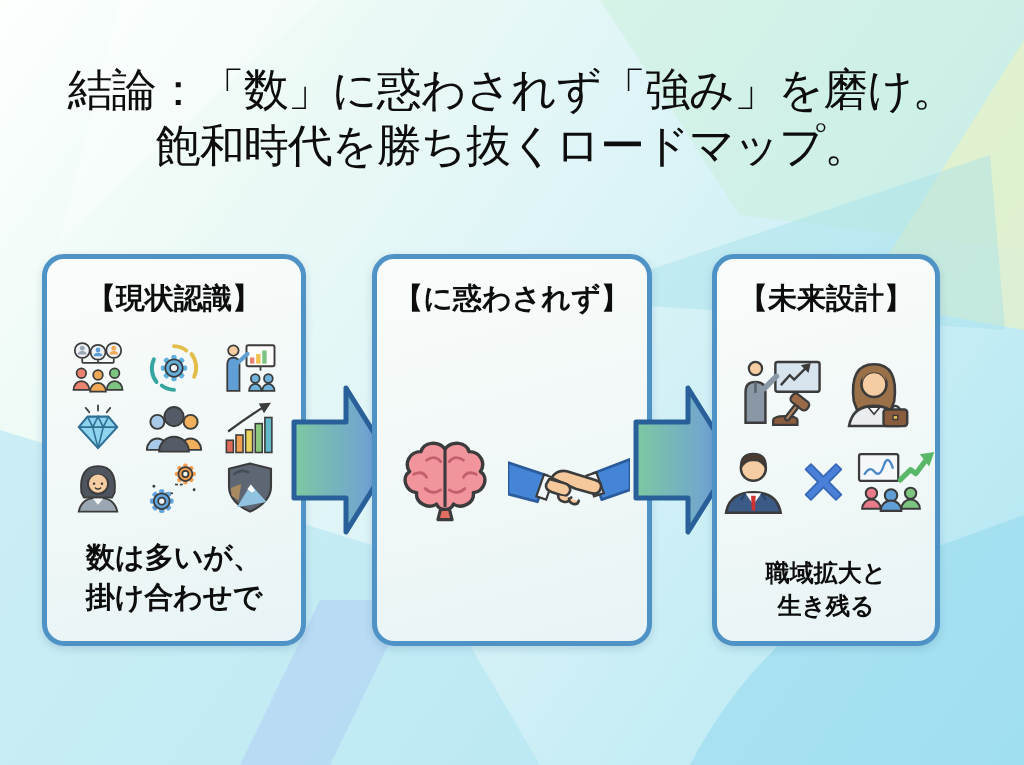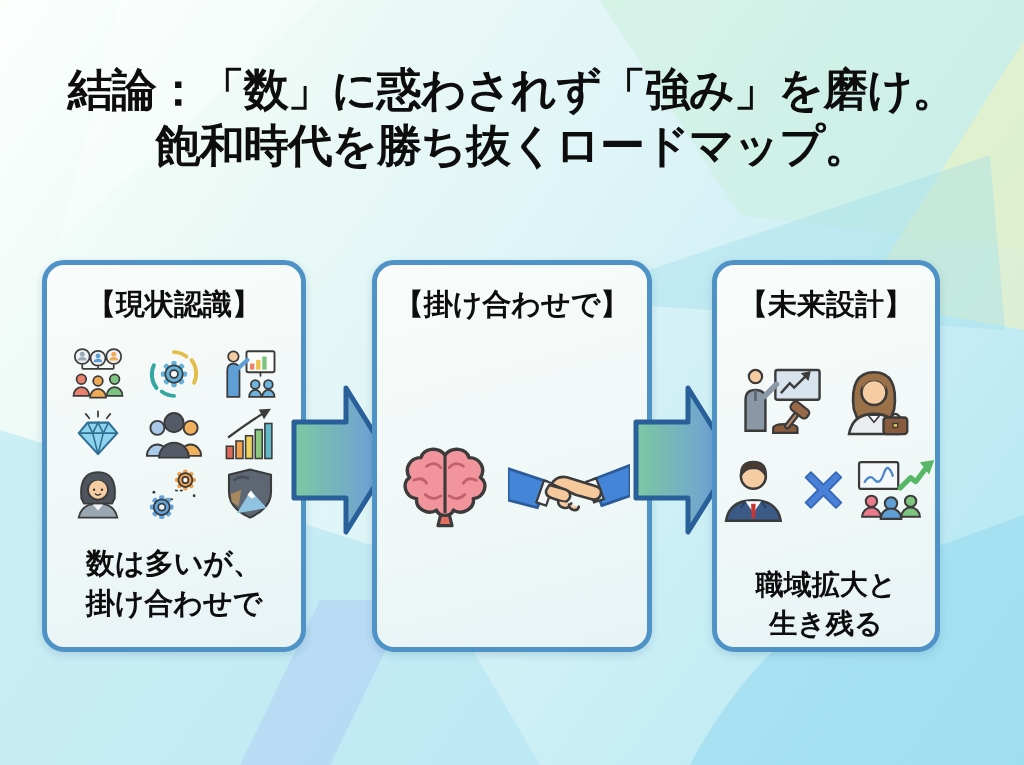--- a/index.html
+++ b/index.html
@@ -2,39 +2,39 @@
 <html><head>
 <meta charset="utf-8">
 <style>
   *{margin:0;padding:0;box-sizing:border-box}
   html,body{width:1024px;height:765px}
   body{font-family:"Liberation Sans","DejaVu Sans",sans-serif;overflow:hidden;color:#0d0d0d}
   .stage{position:relative;width:1024px;height:765px;overflow:hidden;
          background:linear-gradient(125deg,#fdfffd 0%,#edfaf6 22%,#ddf4f7 48%,#c6edf5 75%,#aee5f2 100%)}
   .bg{position:absolute;inset:0;width:1024px;height:765px}
   .title{position:absolute;top:62px;left:0;width:100%;text-align:center;
-         font-weight:700;font-size:45px;line-height:1.24;letter-spacing:-1px}
-  .card{position:absolute;top:260px;height:392px;
+         font-weight:400;font-size:45px;line-height:1.24;letter-spacing:-1px}
+  .card{position:absolute;top:254px;height:392px;
         background:linear-gradient(165deg,#f9fcfa 0%,#eff7f7 65%,#e7f3f6 100%);
         border:5px solid #4e92c6;border-radius:22px;
         display:flex;flex-direction:column;align-items:center;
         box-shadow:0 3px 8px rgba(40,90,140,.18)}
   .card1{left:42px;width:264px}
   .card2{left:372px;width:280px}
   .card3{left:712px;width:228px}
   .card-header{margin-top:20px;font-size:29px;font-weight:900;white-space:nowrap}
   .icon-grid{flex:1;display:flex;flex-wrap:wrap;justify-content:center;align-content:center;
              gap:0 6px;padding:2px 8px;width:100%}
   .icon-cell{width:70px;height:60px;display:flex;align-items:center;justify-content:center}
   .icon-cell svg{width:56px;height:56px}
   .duo-row{flex:1;display:flex;align-items:center;justify-content:center;gap:12px}
   .grid2{flex:1;display:flex;flex-direction:column;justify-content:center;gap:8px;width:100%}
   .grid2 .row{display:flex;align-items:center;justify-content:center;gap:12px}
   .card-text{margin-bottom:24px;text-align:center;font-weight:900;line-height:1.38;font-size:29px}
-  .card3 .card-text{font-size:28px;line-height:1.4;margin-bottom:4px}
+  .card3 .card-text{font-size:24px;line-height:1.4;margin-bottom:18px}
   .arrow{position:absolute;top:382px;width:105px;height:156px}
   .arrow1{left:291px}
   .arrow2{left:633px}
 </style>
 </head>
 <body>
 
 <div class="stage">
 
   <svg class="bg" viewBox="0 0 1024 765" preserveAspectRatio="none">
@@ -209,21 +209,21 @@
       <div>数は多いが、</div>
       <div>掛け合わせで</div>
     </div>
   </div>
 
   <svg class="arrow arrow1" viewBox="0 0 105 156">
     <polygon points="3,40 55,40 55,6 100,78 55,150 55,116 3,116" fill="url(#arrowGrad)" stroke="#2a6099" stroke-width="5" stroke-linejoin="round"></polygon>
   </svg>
 
   <div class="card card2">
-    <div class="card-header">【掛け合わせで】</div>
+    <div class="card-header">【に惑わされず】</div>
     <div class="duo-row">
       <svg viewBox="0 0 72 64" style="width:102px;height:96px">
         <path d="M33 52 l-2 8 h10 l-2 -8 z" fill="#e26d60" stroke="#3b3b3b" stroke-width="2.2" stroke-linejoin="round"></path>
         <path d="M36 10 C31 4 21 5 19 12 C11 12 7 20 11 26 C5 30 8 40 16 41 C15 48 24 53 30 49 C32 54 40 54 42 49 C48 53 57 48 56 41 C64 40 67 30 61 26 C65 20 61 12 53 12 C51 5 41 4 36 10 Z" fill="#f2949c" stroke="#3b3b3b" stroke-width="2.4" stroke-linejoin="round"></path>
         <path d="M36 10 V51" stroke="#3b3b3b" stroke-width="2.2"></path>
         <g stroke="#c2606c" stroke-width="2" fill="none" stroke-linecap="round">
           <path d="M23 18 q6 -4 10 1"></path>
             <path d="M14 28 q6 -3 9 2"></path>
             <path d="M22 38 q5 5 11 1"></path>
           <path d="M49 18 q-6 -4 -10 1"></path>

